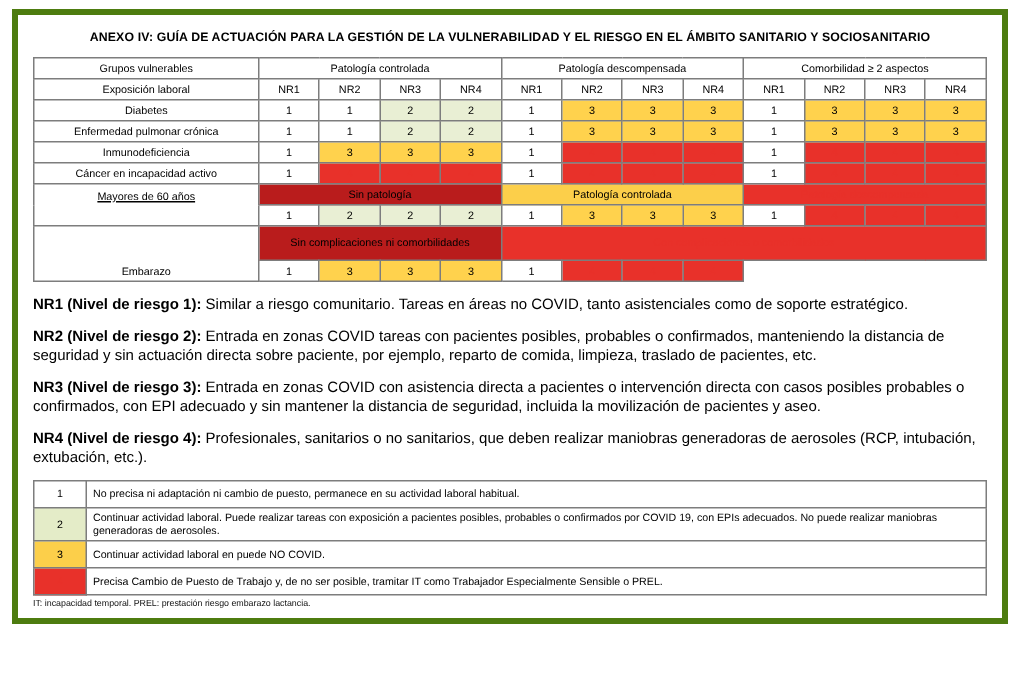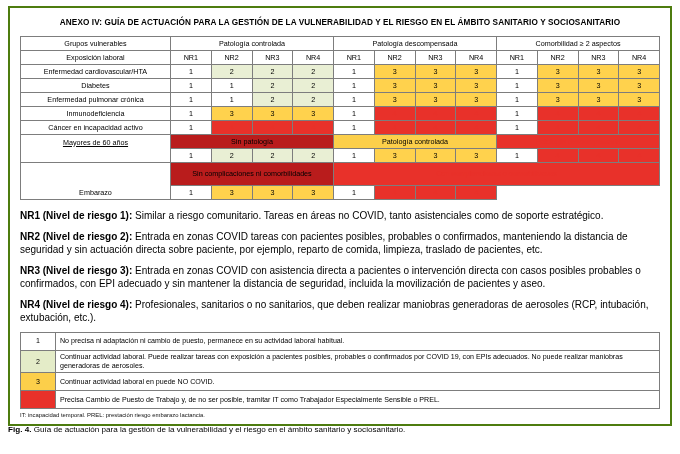--- a/index.html
+++ b/index.html
@@ -13,21 +13,21 @@
   .page{
     position:relative;
     width:680px;height:454px;
     box-sizing:border-box;
   }
   .panel{
     position:absolute;
     left:8px;top:6px;
     width:664px;
     box-sizing:border-box;
-    border:2px solid #4d7c0f;
+    border:4px solid #4d7c0f;
     background:#fff;
     padding:8px 10px 6px 10px;
   }
   .doc-title{
     text-align:center;
     font-size:8.2px;
     font-weight:bold;
     letter-spacing:.1px;
     margin:2px 2px 8px 2px;
     line-height:1.25;
@@ -138,35 +138,20 @@
           <td class="bold">NR1</td>
           <td class="bold">NR2</td>
           <td class="bold">NR3</td>
           <td class="bold">NR4</td>
           <td class="bold">NR1</td>
           <td class="bold">NR2</td>
           <td class="bold">NR3</td>
           <td class="bold">NR4</td>
         </tr>
 
-        <tr>
-          <td class="rowhead">Enfermedad cardiovascular/HTA</td>
-          <td class="v1">1</td>
-          <td class="v2">2</td>
-          <td class="v2">2</td>
-          <td class="v2">2</td>
-          <td class="v1">1</td>
-          <td class="v3">3</td>
-          <td class="v3">3</td>
-          <td class="v3">3</td>
-          <td class="v1">1</td>
-          <td class="v3">3</td>
-          <td class="v3">3</td>
-          <td class="v3">3</td>
-        </tr>
 
         <tr>
           <td class="rowhead">Diabetes</td>
           <td class="v1">1</td>
           <td class="v1">1</td>
           <td class="v2">2</td>
           <td class="v2">2</td>
           <td class="v1">1</td>
           <td class="v3">3</td>
           <td class="v3">3</td>
@@ -297,17 +282,14 @@
           <td class="lvl lvl4">4</td>
           <td>Precisa Cambio de Puesto de Trabajo y, de no ser posible, tramitar IT como Trabajador Especialmente Sensible o PREL.</td>
         </tr>
       </tbody>
     </table>
 
     <div class="footnote">IT: incapacidad temporal. PREL: prestación riesgo embarazo lactancia.</div>
 
   </div>
 
-  <div class="caption">
-    <span class="fignum">Fig. 4.</span><span> Guía de actuación para la gestión de la vulnerabilidad y el riesgo en el ámbito sanitario y sociosanitario.</span>
-  </div>
 
 </div>
 
 </body></html>

